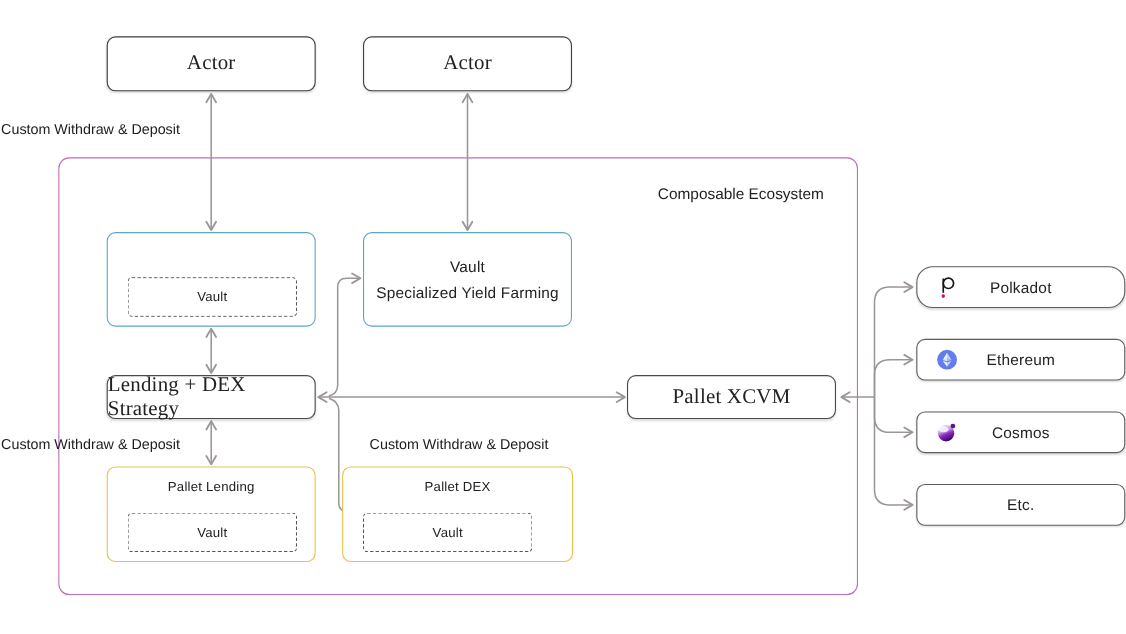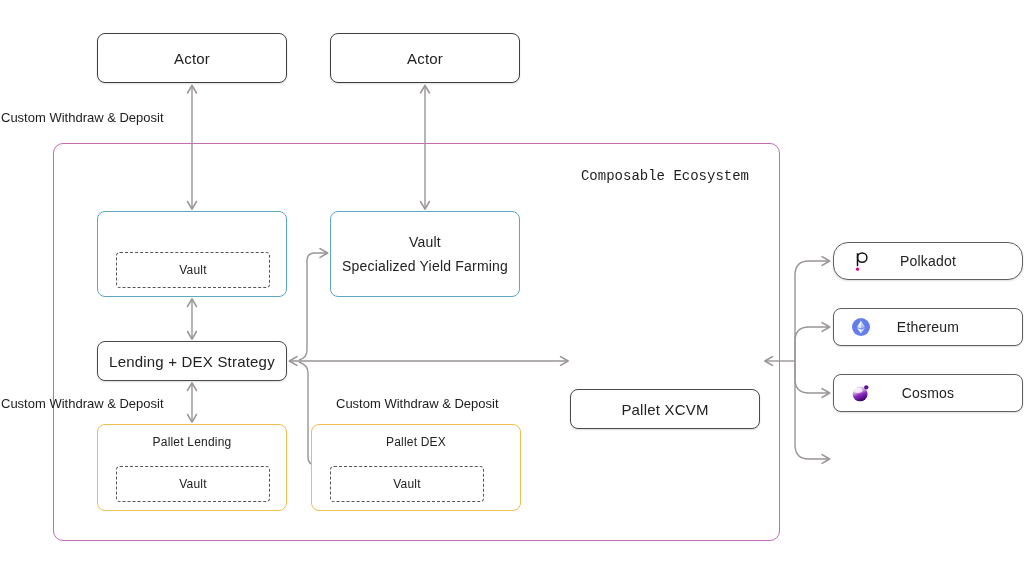--- a/index.html
+++ b/index.html
@@ -3,28 +3,28 @@
 <meta charset="utf-8">
 <style>
   html,body{margin:0;padding:0;background:#fff;}
   #canvas{position:relative;width:1024px;height:576px;background:#fff;overflow:hidden;
           font-family:"Liberation Sans","DejaVu Sans",sans-serif;color:#222;}
   #wires{position:absolute;left:0;top:0;width:1024px;height:576px;z-index:2;}
   .node{position:absolute;background:#fff;border-radius:8px;display:flex;align-items:center;
         justify-content:center;z-index:3;box-sizing:border-box;letter-spacing:.2px;}
   .shadow{box-shadow:0 1px 2px rgba(0,0,0,.14);}
   .eco{position:absolute;left:53px;top:143px;width:727px;height:398px;border:1.5px solid #c06cb8;
-       border-radius:10px;background:#fff;z-index:1;box-sizing:border-box;font-family:Liberation Mono, monospace;}
+       border-radius:10px;background:#fff;z-index:1;box-sizing:border-box;}
   .eco-label{position:absolute;top:24px;right:30px;font-size:14px;color:#1f1f1f;}
   .dark{border:1.5px solid #3f3f3f;}
   .mid{border:1.5px solid #4a4a4a;}
   .gray{border:1.5px solid #5f5f5f;}
   .blue{border:1.5px solid #5ca8c4;}
   .yellow{border:1.5px solid #eebf4d;}
-  .f15{font-size:15px;}
+  .f15{font-size:19px;font-family:Liberation Serif, serif;}
   .group{justify-content:flex-start;}
   .group .gtitle{position:absolute;top:10px;left:0;right:0;text-align:center;font-size:12px;}
   .vault{position:absolute;left:18px;top:40px;width:154px;height:36px;border:1.5px dashed #555;
          border-radius:4px;display:flex;align-items:center;justify-content:center;font-size:12px;
          box-sizing:border-box;background:#fff;}
   .two-line{flex-direction:column;font-size:14px;line-height:24px;}
   .chain{left:833px;width:190px;height:38px;font-size:14px;}
   .chain .cicon{position:absolute;left:17px;top:50%;transform:translateY(-50%);width:20px;height:22px;
          display:flex;align-items:center;justify-content:center;}
   .elabel{position:absolute;z-index:4;font-size:13px;color:#1c1c1c;white-space:nowrap;}
@@ -101,21 +101,21 @@
     </div>
   </div>
 
   <div class="node yellow group" style="left:311px;top:424px;width:210px;height:87px;">
     <div class="gtitle">Pallet DEX</div>
     <div class="vault" style="top:41px;">
       <span>Vault</span>
     </div>
   </div>
 
-  <div class="node mid shadow f15" style="left:570px;top:341px;width:190px;height:40px;margin-top:48px;">
+  <div class="node mid shadow f15" style="left:570px;top:341px;width:190px;height:40px;">
     <span>Pallet XCVM</span>
   </div>
 
   <div class="node gray shadow chain" style="top:242px;border-radius:15px;">
     <span class="cicon">
       <svg width="20" height="22" viewBox="0 0 20 22">
         <circle cx="11.2" cy="7.6" r="4.7" fill="none" stroke="#151515" stroke-width="1.5"></circle>
         <line x1="6.5" y1="3.2" x2="6.5" y2="16.2" stroke="#151515" stroke-width="1.5"></line>
         <circle cx="6.5" cy="19.2" r="1.6" fill="#e6007a"></circle>
       </svg>
@@ -150,14 +150,17 @@
           </linearGradient>
         </defs>
         <circle cx="10" cy="12" r="8.2" fill="url(#orb)"></circle>
         <ellipse cx="7.5" cy="8" rx="5" ry="3" fill="#ffffff" opacity="0.75"></ellipse>
         <circle cx="16.8" cy="4.8" r="2.4" fill="#5c1390"></circle>
       </svg>
     </span>
     <span>Cosmos</span>
   </div>
 
+  <div class="node gray shadow chain" style="top:440px;">
+    <span>Etc.</span>
+  </div>
 
 </div>
 
 </body></html>

